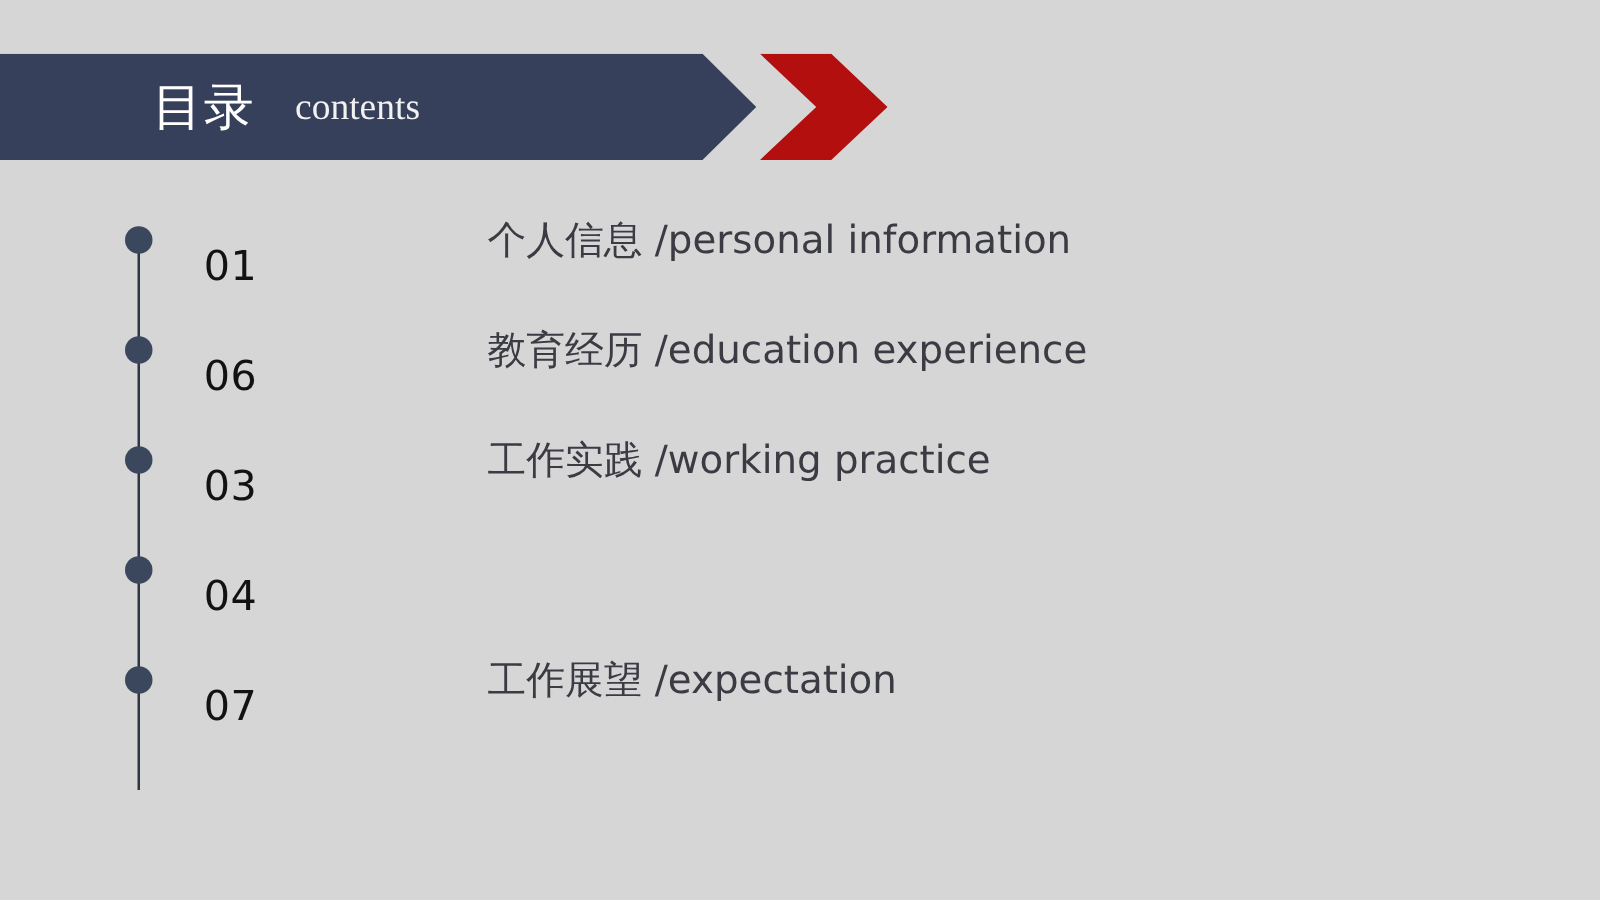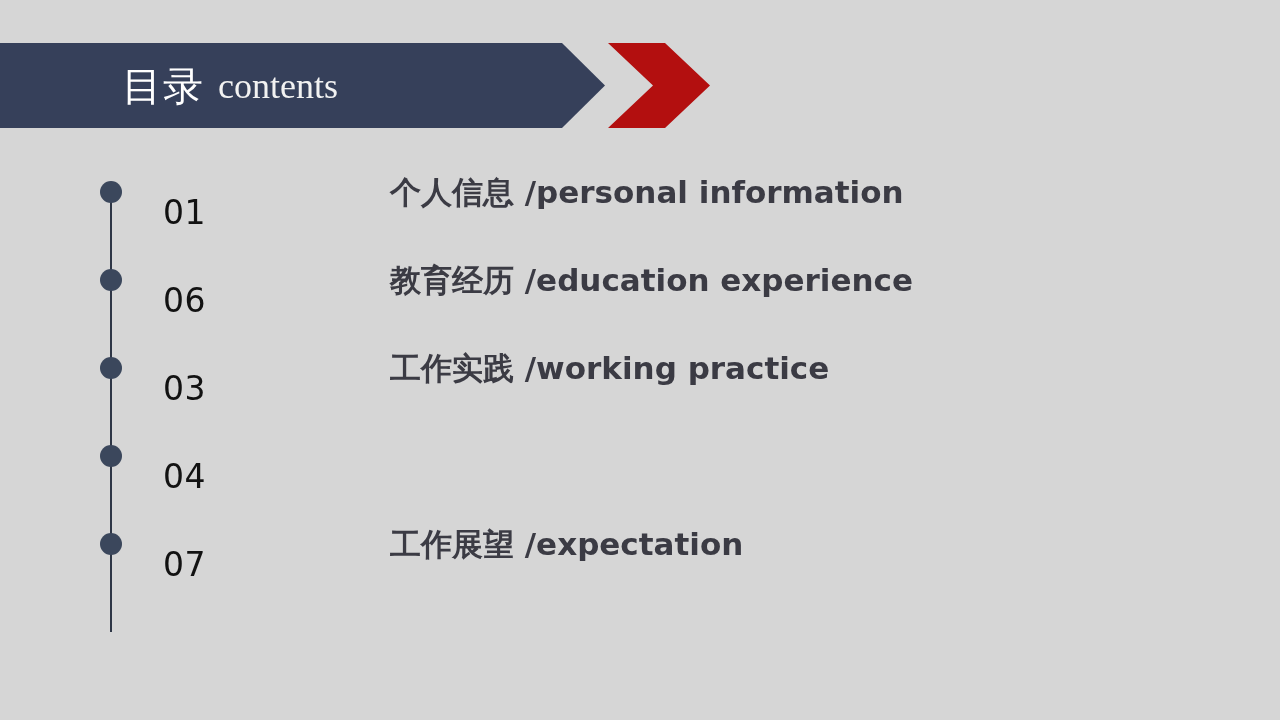--- a/index.html
+++ b/index.html
@@ -26,35 +26,35 @@
   #header-banner svg {
     display: block;
   }
   #header-title-wrap {
     position: absolute;
     left: 122px;
     top: 43px;
     height: 85px;
     display: flex;
     align-items: center;
-    gap: 14px;
+    gap: 32px;
     pointer-events: none;
   }
   #title-cn {
     color: #ffffff;
     font-family: "DejaVu Sans", "Liberation Sans", sans-serif;
     font-size: 40px;
     font-weight: 400;
     letter-spacing: 1px;
     line-height: 1;
   }
   #title-en {
     color: #f2f2f2;
     font-family: "Liberation Serif", "DejaVu Serif", serif;
-    font-size: 36px;
+    font-size: 30px;
     font-weight: 400;
     line-height: 1;
   }
 
   
   #contents-list {
     position: absolute;
     left: 0;
     top: 148px;
     width: 1280px;
@@ -94,21 +94,21 @@
     letter-spacing: 0.5px;
     line-height: 1;
     margin-top: 40px;
   }
   .toc-title {
     position: absolute;
     left: 390px;
     color: #3b3b44;
     font-family: "DejaVu Sans", "Liberation Sans", sans-serif;
     font-size: 31px;
-    font-weight: 700;
+    font-weight: 400;
     line-height: 1.1;
     white-space: nowrap;
   }
 </style>
 </head>
 <body>
 
 <div id="header-banner">
   <svg width="720" height="85" viewBox="0 0 720 85" xmlns="http://www.w3.org/2000/svg">
 

